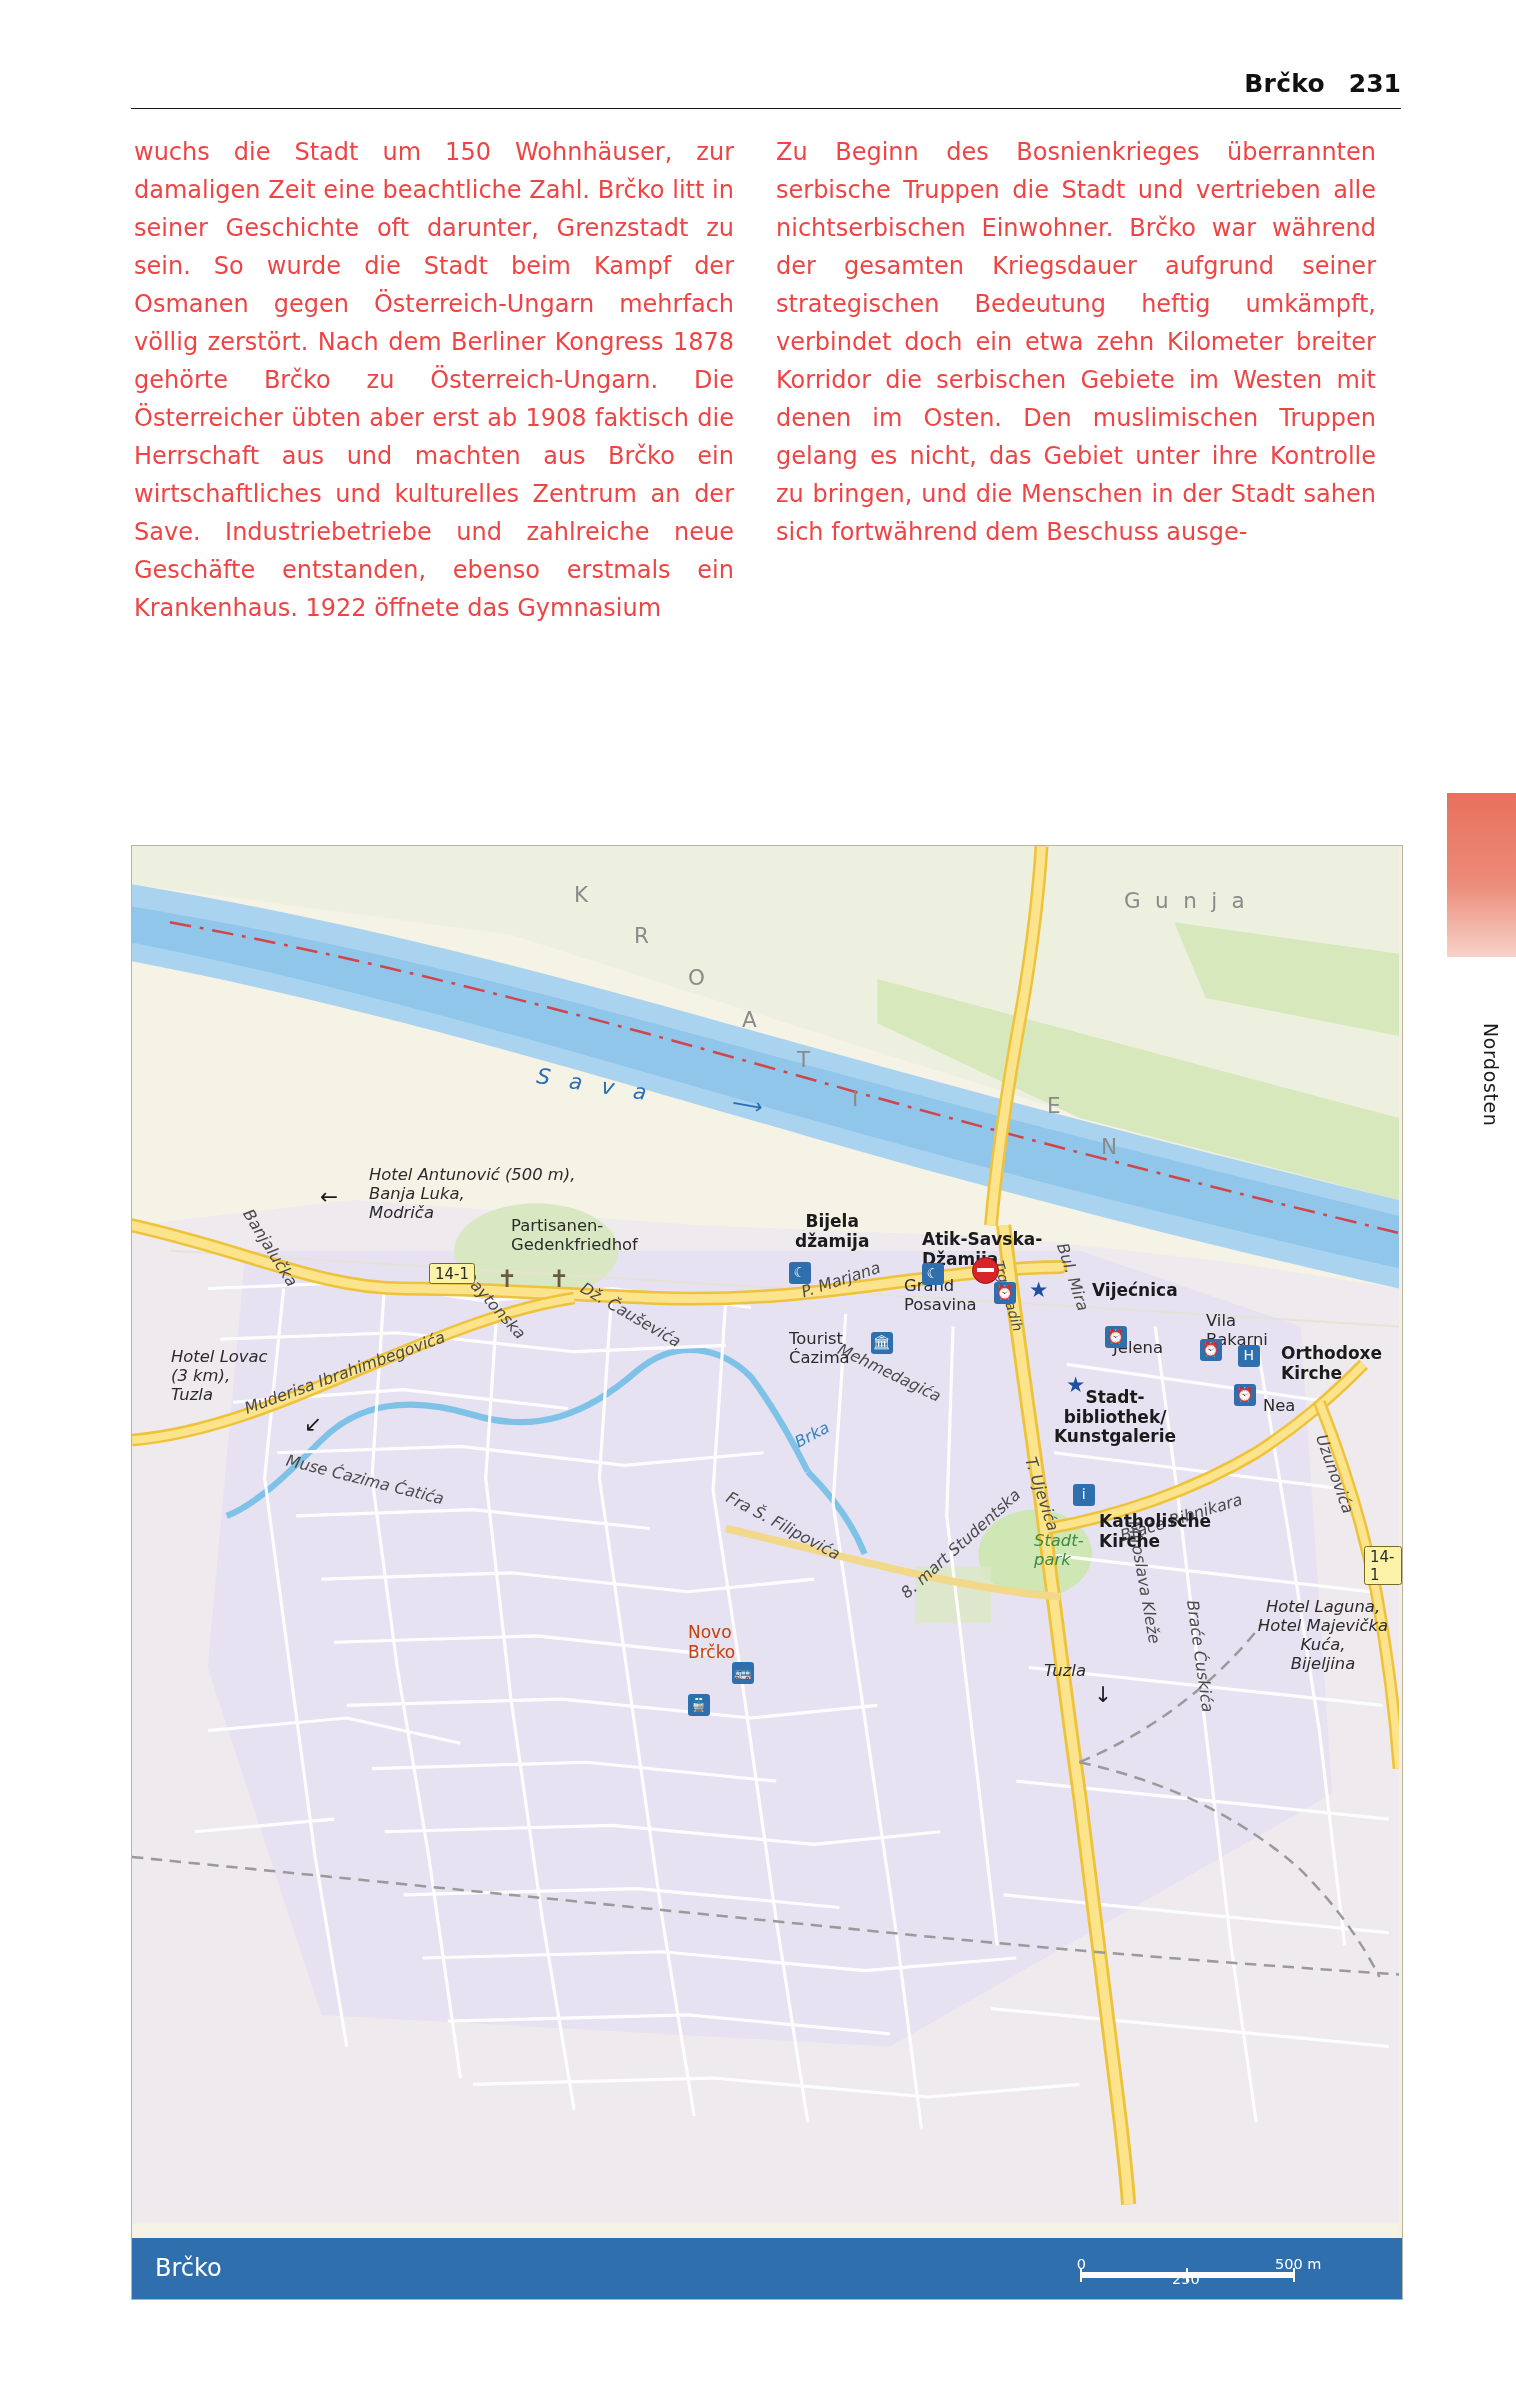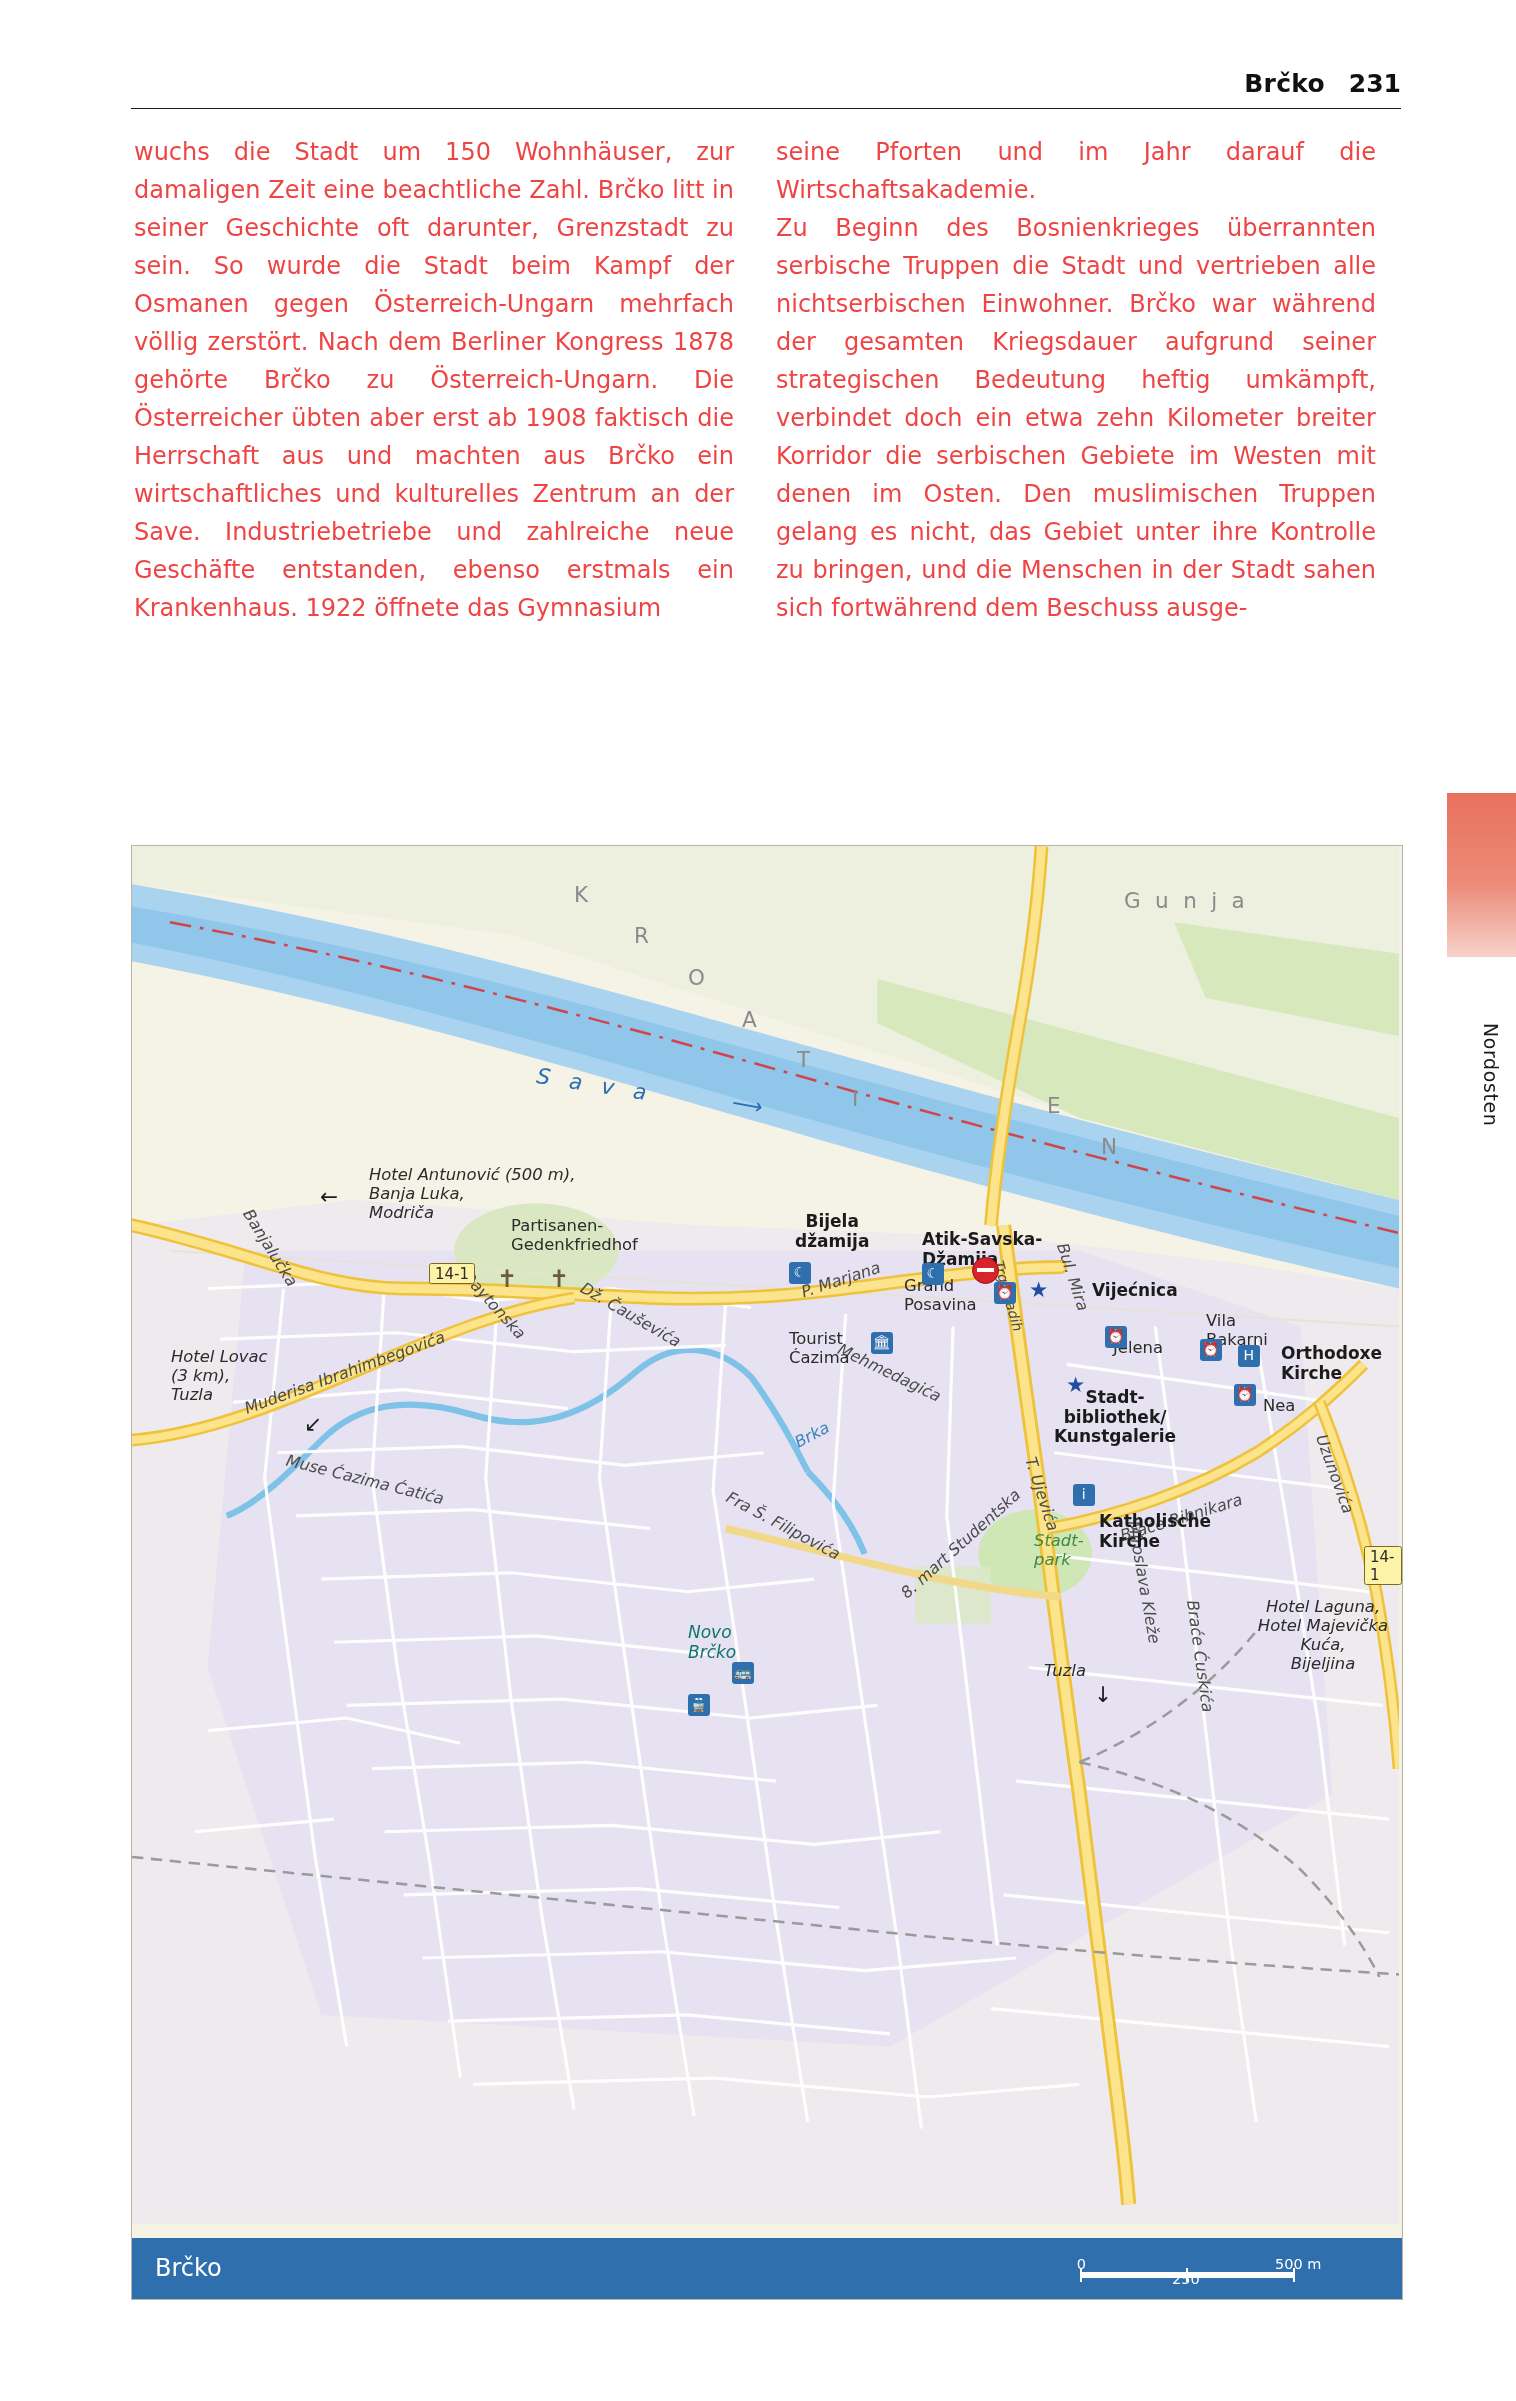--- a/index.html
+++ b/index.html
@@ -141,22 +141,21 @@
     color: #2b2b2b;
     font-style: italic;
   }
   .lbl-green {
     font-size: 16.4px;
     color: #3f8a3f;
     font-style: italic;
   }
   .lbl-gray-ital {
     font-size: 17px;
-    color: #0f766e;
-    font-style: italic;
+    color: #c2410c;
   }
 
   .shield {
     position: absolute;
     background: #fdf3a8;
     border: 1.3px solid #7a6a20;
     border-radius: 2.5px;
     font-size: 15px;
     color: #2b2b2b;
     padding: 0.6px 5px;
@@ -270,21 +269,20 @@
   <div class="header">
     <div class="header-title">Brčko</div>
     <div class="header-pageno">231</div>
     <div class="header-rule"></div>
   </div>
 
   <div class="col col-left">
     <p>wuchs die Stadt um 150 Wohnhäuser, zur damaligen Zeit eine beachtliche Zahl. Brčko litt in seiner Geschichte oft darunter, Grenzstadt zu sein. So wurde die Stadt beim Kampf der Osmanen gegen Österreich-Ungarn mehrfach völlig zerstört. Nach dem Berliner Kongress 1878 gehörte Brčko zu Österreich-Ungarn. Die Österreicher übten aber erst ab 1908 faktisch die Herrschaft aus und machten aus Brčko ein wirtschaftliches und kulturelles Zentrum an der Save. Industriebetriebe und zahlreiche neue Geschäfte entstanden, ebenso erstmals ein Krankenhaus. 1922 öffnete das Gymnasium</p>
   </div>
   <div class="col col-right">
-    <p>seine Pforten und im Jahr darauf die Wirtschaftsakademie.</p>
     <p>Zu Beginn des Bosnienkrieges überrannten serbische Truppen die Stadt und vertrieben alle nichtserbischen Einwohner. Brčko war während der gesamten Kriegsdauer aufgrund seiner strategischen Bedeutung heftig umkämpft, verbindet doch ein etwa zehn Kilometer breiter Korridor die serbischen Gebiete im Westen mit denen im Osten. Den muslimischen Truppen gelang es nicht, das Gebiet unter ihre Kontrolle zu bringen, und die Menschen in der Stadt sahen sich fortwährend dem Beschuss ausge-</p>
   </div>
 
   <div class="margin-tab"></div>
   <div class="margin-label">Nordosten</div>
 
   <div class="map">
     <div class="map-inner">
 
       <svg width="1267" height="1451" viewBox="0 0 2006 2296" xmlns="http://www.w3.org/2000/svg">

